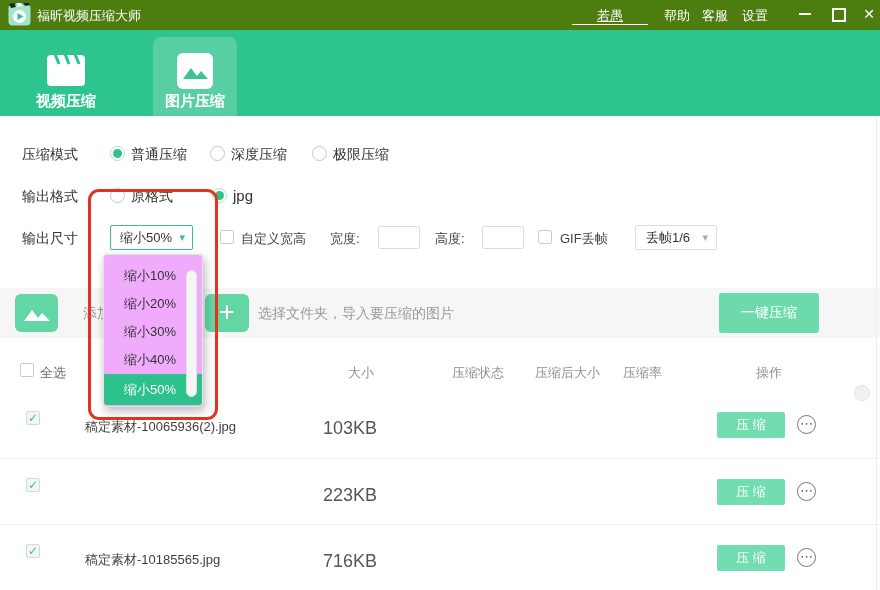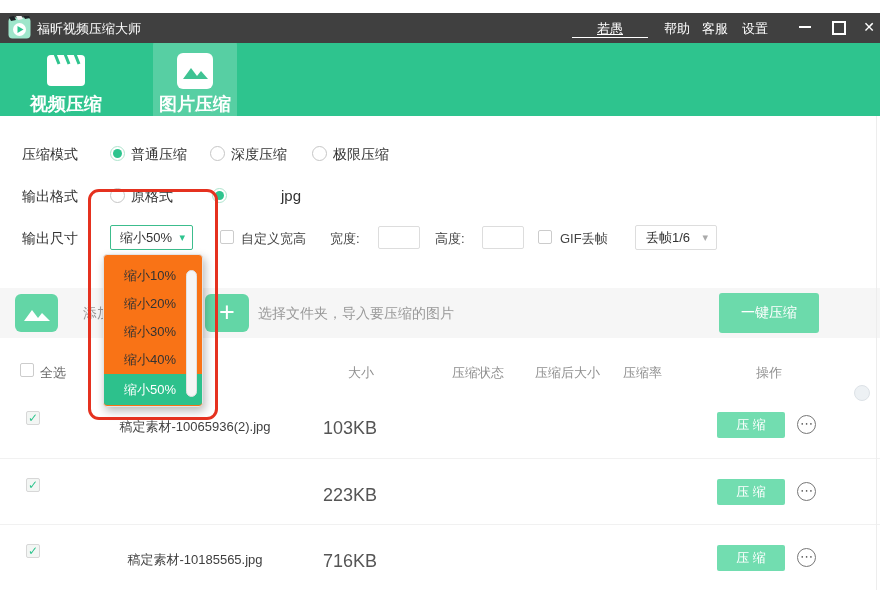--- a/index.html
+++ b/index.html
@@ -1,39 +1,39 @@
 <!DOCTYPE html>
 <html><head>
 <meta charset="utf-8">
 <style>
   * { margin:0; padding:0; box-sizing:border-box; }
   body { font-family:"Liberation Sans","DejaVu Sans",sans-serif; }
   .window { position:relative; width:880px; height:590px; background:#fff; overflow:hidden; }
 
   
-  .titlebar { position:absolute; left:0; top:13px; width:880px; height:30px; background:#404040; z-index:5; }
+  .titlebar { position:absolute; left:0; top:0; width:880px; height:30px; background:#4d7c0f; z-index:5; }
   .app-icon { position:absolute; left:8px; top:3px; width:23px; height:23px; }
   .app-title { position:absolute; left:37px; top:7px; font-size:13px; color:#fff; }
   .tb-item { position:absolute; top:7px; font-size:13px; color:#fff; cursor:pointer; }
   .tb-user { left:572px; width:76px; text-align:center;text-decoration:underline; }
   .tb-user-line { position:absolute; left:572px; top:24px; width:76px; height:1px; background:#fff; }
   .tb-help { left:664px; } .tb-support { left:702px; } .tb-settings { left:742px; }
   .win-btn { position:absolute; top:0; width:26px; height:28px; cursor:pointer; }
   .btn-min { left:792px; } .btn-max { left:824px; } .btn-close { left:856px; }
   .btn-min::after { content:""; position:absolute; left:7px; top:13px; width:12px; height:2px; background:#fff; }
   .btn-max::after { content:""; position:absolute; left:8px; top:8px; width:10px; height:10px; border:2px solid #fff; }
   .btn-close { color:#fff; font-size:14px; text-align:center; line-height:28px; font-weight:bold; }
 
   
   .tabbar { position:absolute; left:0; top:30px; width:880px; height:86px; background:#2ec48e; z-index:4; }
   .tab-active-bg { position:absolute; left:153px; top:7px; width:84px; height:79px; background:#57cfa3; border-radius:8px 8px 0 0; }
   .tab { position:absolute; top:0; width:84px; height:79px; cursor:pointer; }
   .tab-video { left:24px; } .tab-image { left:153px; }
   .tab-icon { position:absolute; left:22px; top:22px; width:40px; height:38px; }
-  .tab-label { position:absolute; left:0; top:62px; width:84px; text-align:center; color:#fff; font-size:18px; font-weight:bold; }
+  .tab-label { position:absolute; left:0; top:62px; width:84px; text-align:center; color:#fff; font-size:15px; font-weight:bold; }
 
   
   .flabel { position:absolute; left:22px; font-size:14px; color:#333; }
   .radio { position:absolute; width:15px; height:15px; border-radius:50%; border:1px solid #c6c6c6; background:#fff; cursor:pointer; }
   .radio.sel { border-color:#aee4cd; }
   .radio.sel::after { content:""; position:absolute; left:2px; top:2px; width:9px; height:9px; border-radius:50%; background:#2ec48e; }
   .rlabel { position:absolute; font-size:14px; color:#333; cursor:pointer; }
   .jpg-label { font-size:15px; }
 
   .select-box { position:absolute; left:110px; top:225px; width:83px; height:25px; border:1px solid #3cbd8d; border-radius:2px; background:#fff; font-size:13px; color:#333; line-height:23px; padding-left:9px; cursor:pointer; z-index:6; }
@@ -52,31 +52,31 @@
   .add-plus-btn { position:absolute; left:205px; top:6px; width:44px; height:38px; background:#63d6a6; border-radius:6px; color:#fff; font-size:27px; text-align:center; line-height:36px; cursor:pointer; }
   .folder-hint { position:absolute; left:258px; top:17px; font-size:14px; color:#999; }
   .compress-all-btn { position:absolute; left:719px; top:5px; width:100px; height:40px; background:#6cdaab; border:none; border-radius:3px; color:#fff; font-size:14px; cursor:pointer; }
 
   
   .thead { position:absolute; left:0; top:358px; width:880px; height:30px; }
   .th { position:absolute; top:6px; font-size:13px; color:#8f8f8f;font-family:Liberation Mono, monospace; }
   .sel-all-label { position:absolute; left:40px; top:6px; font-size:13px; color:#666;text-align:right; }
   .trow { position:absolute; left:0; width:880px; height:66px; }
   .trow + .trow { border-top:1px solid #f1f1f1; }
-  .row-name { position:absolute; left:85px; top:26px; width:220px; text-align:center; font-size:13px; color:#3f3f3f; }
+  .row-name { position:absolute; left:85px; top:26px; width:220px; font-size:13px; color:#3f3f3f; }
   .row-size { position:absolute; left:318px; top:26px; width:64px; text-align:center; font-size:18px; color:#555; }
   .row-btn { position:absolute; left:717px; top:20px; width:68px; height:26px; background:#72ddb0; border:none; border-radius:2px; color:#fff; font-size:13px; cursor:pointer; }
   .row-more { position:absolute; left:797px; top:23px; width:19px; height:19px; border:1px solid #777; border-radius:50%; color:#666; font-size:13px; line-height:15px; text-align:center; cursor:pointer; }
 
   
   .scroll-track { position:absolute; left:876px; top:116px; width:1px; height:474px; background:#ededed; }
   .scroll-thumb { position:absolute; left:854px; top:385px; width:16px; height:16px; border-radius:50%; background:#edf1f4; border:1px solid #dde2e7; }
 
   
-  .dd-popup { position:absolute; left:103px; top:254px; width:100px; height:153px; background:#f97316; border:1px solid #e3e3e3; border-radius:4px; box-shadow:2px 4px 10px rgba(0,0,0,0.28); z-index:50; padding-top:7px; }
+  .dd-popup { position:absolute; left:103px; top:254px; width:100px; height:153px; background:#f0abfc; border:1px solid #e3e3e3; border-radius:4px; box-shadow:2px 4px 10px rgba(0,0,0,0.28); z-index:50; padding-top:7px; }
   .dd-item { height:28px; line-height:28px; padding-left:20px; font-size:13px; color:#333; cursor:pointer; }
   .dd-item.sel { height:31px; line-height:31px; background:#2dc18c; color:#fff; border-radius:0 0 3px 3px; }
   .dd-scroll { position:absolute; right:5px; top:15px; width:11px; height:127px; background:#f6f6f6; border:1px solid #e1e1e1; border-radius:6px; }
 
   
   .annotation { position:absolute; left:88px; top:189px; width:130px; height:231px; border:3px solid #e5311f; border-radius:11px; z-index:100; pointer-events:none; }
 </style>
 </head>
 <body>
 
@@ -128,21 +128,21 @@
     <span class="rlabel" style="left:231px; top:146px;">深度压缩</span>
     <span class="radio" style="left:312px; top:146px;"></span>
     <span class="rlabel" style="left:333px; top:146px;">极限压缩</span>
   </div>
 
   <div>
     <div class="flabel" style="top:188px;">输出格式</div>
     <span class="radio" style="left:110px; top:188px;"></span>
     <span class="rlabel" style="left:131px; top:188px;">原格式</span>
     <span class="radio sel" style="left:212px; top:188px;"></span>
-    <span class="rlabel jpg-label" style="left:233px; top:187px;margin-left:48px;">jpg</span>
+    <span class="rlabel jpg-label" style="left:233px; top:187px;">jpg</span>
   </div>
 
   <div>
     <div class="flabel" style="top:230px;">输出尺寸</div>
     <div class="select-box">
       <span>缩小50%</span>
       <span class="select-caret">▾</span>
     </div>
     <span class="cb" style="left:220px; top:230px;"></span>
     <span class="clabel" style="left:241px; top:230px;">自定义宽高</span>

